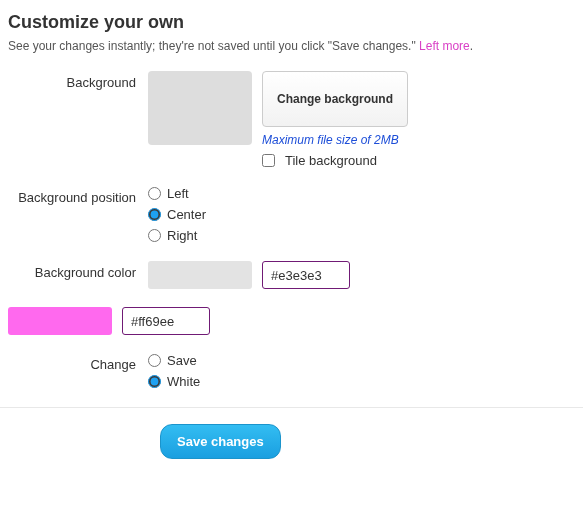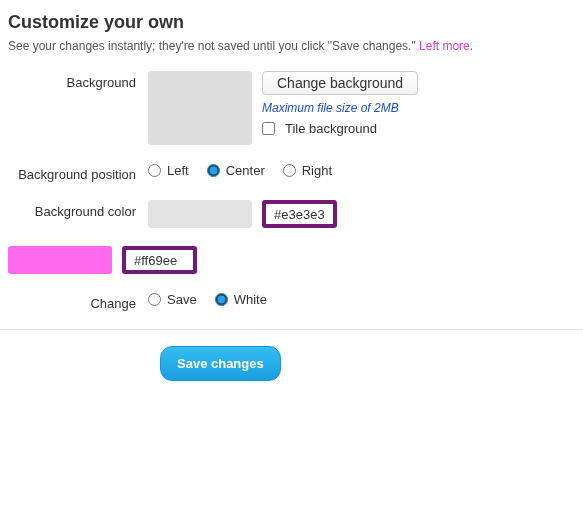--- a/index.html
+++ b/index.html
@@ -44,43 +44,43 @@
   }
   .bg-swatch {
     width: 104px;
     height: 74px;
     background: #dddddd;
     border-radius: 4px;
   }
   .stack { display: flex; flex-direction: column; gap: 6px; }
   .btn {
     display: inline-block;
-    padding: 3px 14px;
+    padding: 20px 14px;
     border: 1px solid #ccc;
     border-radius: 4px;
     background: linear-gradient(#fff,#f2f2f2);
     color: #333;
-    font-size: 14px;
-    font-weight: normal;
+    font-size: 12px;
+    font-weight: bold;
     cursor: pointer;
   }
   .hint { font-size: 12px; color: #1d4ed8; font-style: italic; }
   .chk-row { display: flex; align-items: center; gap: 10px; font-size: 13px; color: #333; }
-  .radio-list { display: flex; gap: 18px; }
+  .radio-list { display: flex; flex-direction: column; gap: 6px; }
   .radio-item { display: flex; align-items: center; gap: 6px; font-size: 13px; color: #333; }
   input[type="radio"], input[type="checkbox"] { cursor: pointer; accent-color: #1da1f2; }
   .color-swatch {
     width: 104px;
     height: 28px;
     border-radius: 3px;
   }
   .color-input {
-    width: 75px;
+    width: 88px;
     height: 28px;
-    border: 4px solid #701a75;
+    border: 1px solid #701a75;
     border-radius: 3px;
     padding: 0 8px;
     font-size: 13px;
     color: #333;
   }
   .divider {
     border: none;
     border-top: 1px solid #e8e8e8;
     margin: 18px -8px 16px;
   }

